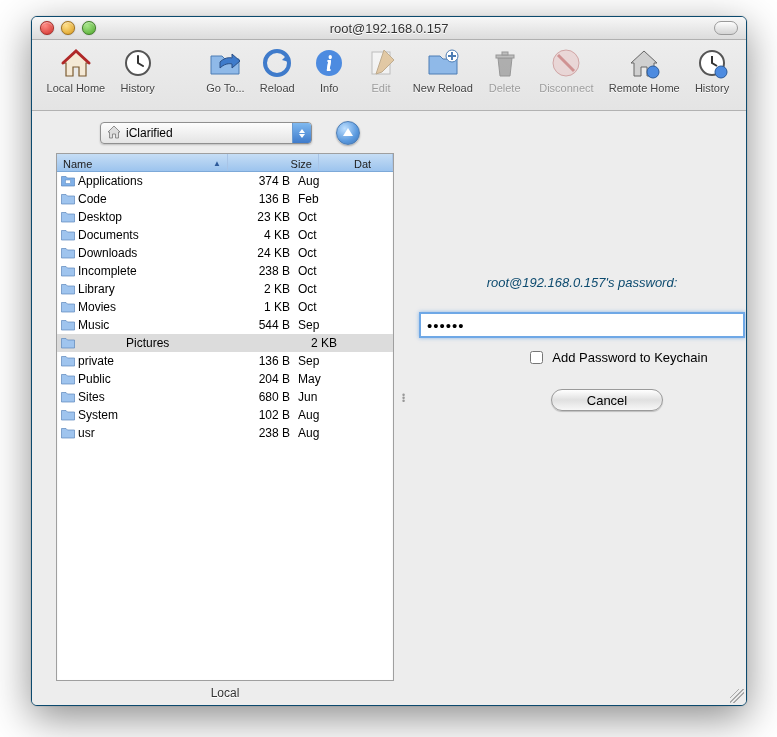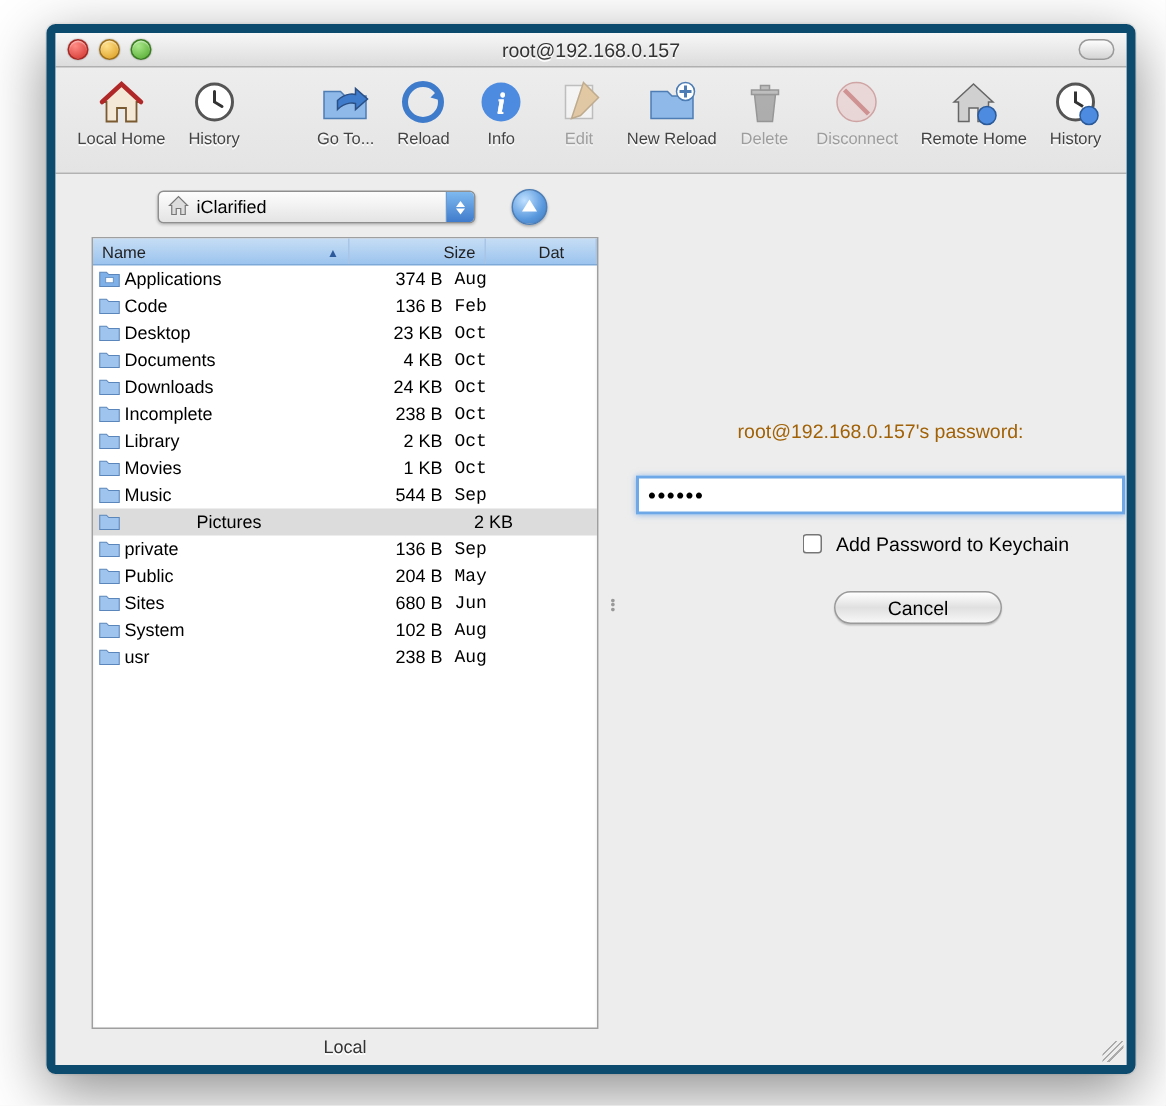--- a/index.html
+++ b/index.html
@@ -18,21 +18,21 @@
     height: 737px;
     position: relative;
   }
   .window {
     position: absolute;
     left: 31px;
     top: 16px;
     width: 714px;
     height: 688px;
     background: #ededed;
-    border: 6px solid #0c4a6e;
+    border: 1px solid #0c4a6e;
     border-radius: 6px;
     box-shadow: 0 12px 40px rgba(0,0,0,0.45), 0 0 0 1px rgba(0,0,0,0.05);
     overflow: hidden;
     display: flex;
     flex-direction: column;
   }
 
   
   .titlebar {
     height: 22px;
@@ -221,21 +221,21 @@
   }
   .file-row.selected { background: #dcdcdc; gap: 48px; }
   .fr-icon {
     width: 15px;
     flex: 0 0 auto;
     display:flex;align-items:center;justify-content:center;
     margin-right: 3px;
   }
   .fr-name { width: 150px; white-space:nowrap; overflow:hidden;}
   .fr-size { width: 62px; text-align:right; padding-right:4px;}
-  .fr-date { flex:1; padding-left:4px; white-space:nowrap; overflow:hidden;font-family:Liberation Mono, monospace;}
+  .fr-date { flex:1; padding-left:4px; white-space:nowrap; overflow:hidden;}
   .folder-svg { width:14px;height:12px; }
 
   .panel-footer {
     height: 24px;
     display:flex;
     align-items:center;
     justify-content:center;
     font-size: 12px;
     color:#333;
     text-shadow:0 1px 0 #fff;
@@ -246,22 +246,23 @@
     position:absolute;
     left: 30px;
     top: 164px;
     right: 20px;
     display:flex;
     flex-direction:column;
     align-items:center;
     font-size: 13px;
   }
   .auth-prompt {
-    color:#a16207;
+    color:#0c4a6e;
     margin-bottom: 22px;
+    font-style: italic;
   }
   .auth-input {
     width: 310px;
     height: 22px;
     border: 2px solid #6fa8e6;
     border-radius: 0;
     box-shadow: 0 0 4px rgba(100,160,230,0.7);
     padding: 0 6px;
     font-size: 15px;
     letter-spacing: 1px;

